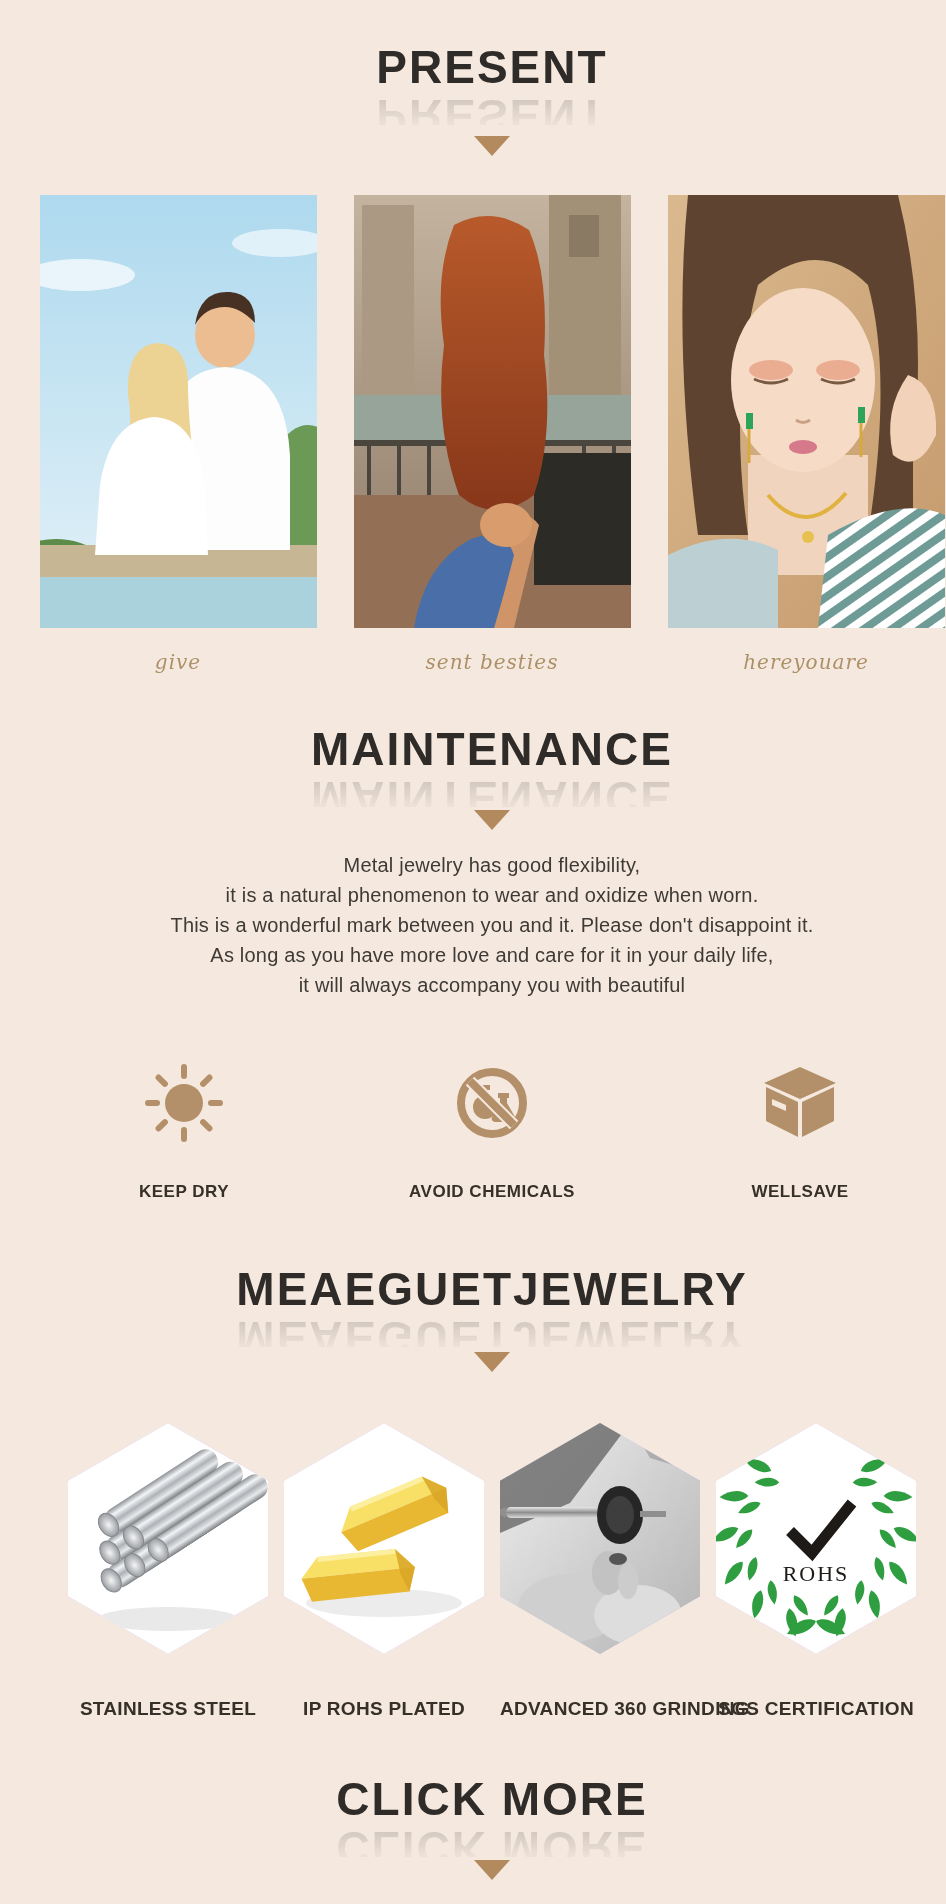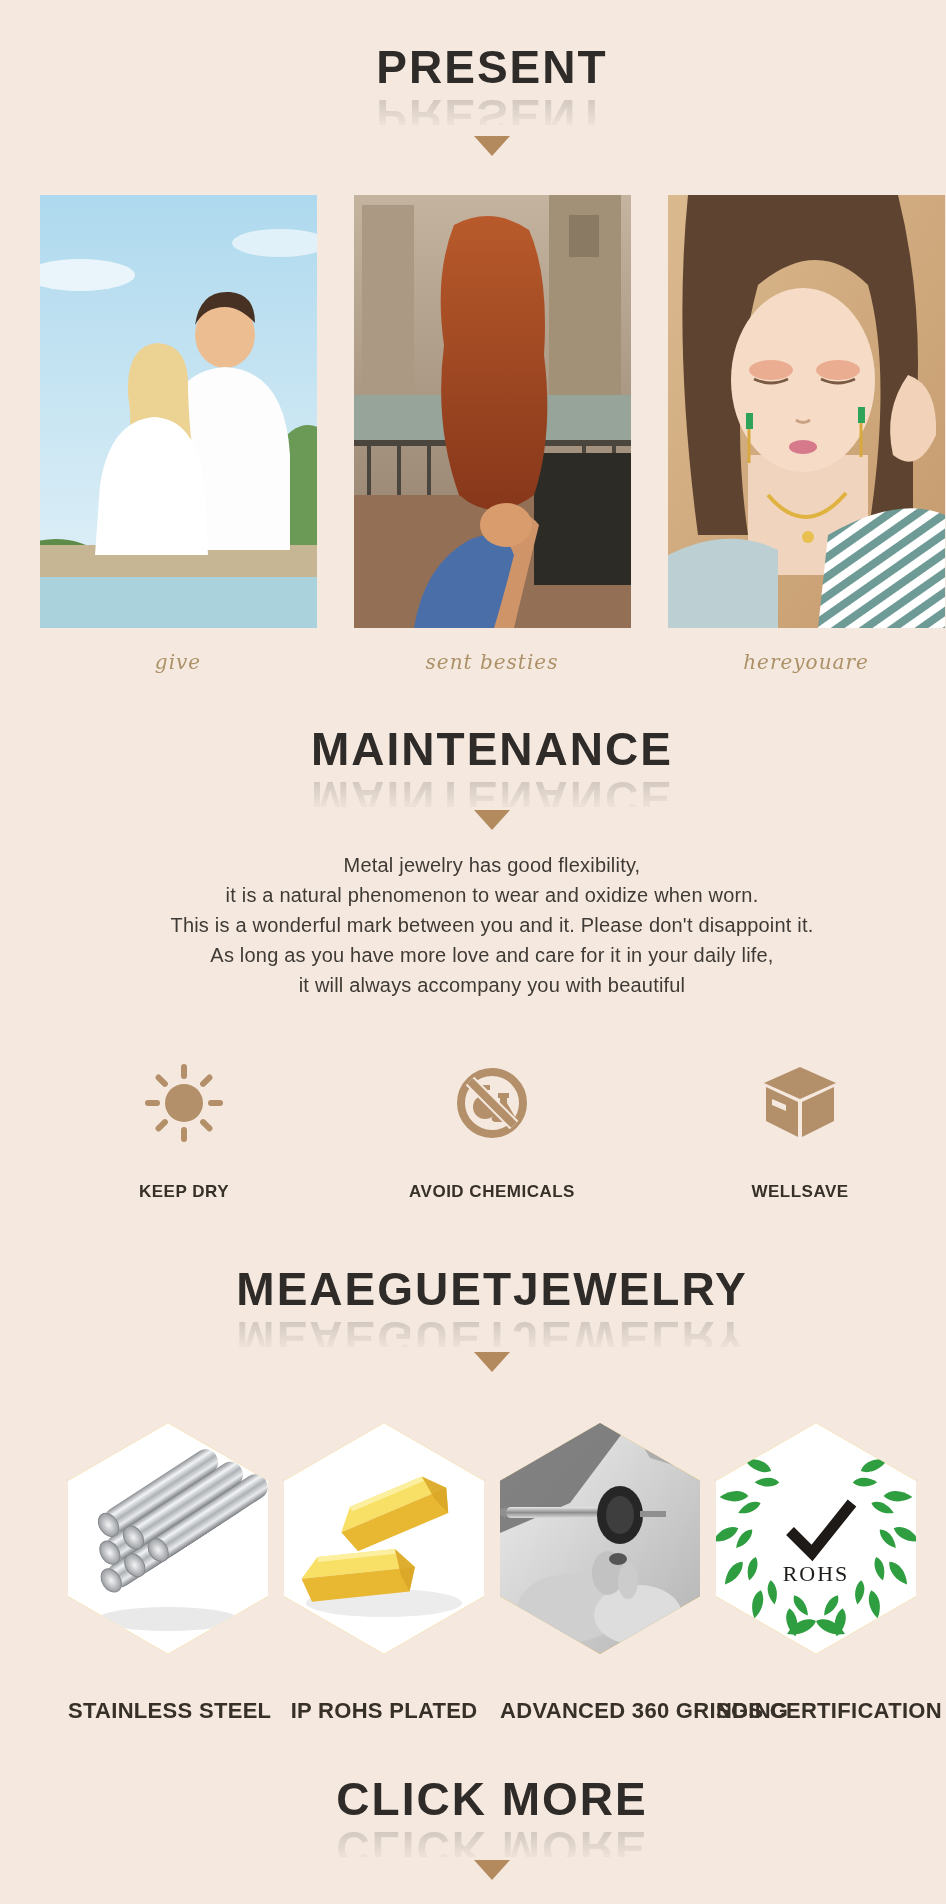--- a/index.html
+++ b/index.html
@@ -37,25 +37,25 @@
   .para{font-size:20px;line-height:30px;color:#3f3a35;letter-spacing:.2px;}
   
   .care-row{position:absolute;top:1058px;left:30px;right:30px;display:flex;}
   .care-col{flex:1;text-align:center;}
   .care-icon{height:90px;display:flex;align-items:center;justify-content:center;}
   .care-label{margin-top:34px;font-size:17px;font-weight:700;letter-spacing:.5px;color:#363028;}
   
   .hex-row{position:absolute;top:1423px;left:0;width:100%;display:flex;justify-content:center;gap:16px;}
   .hex-col{width:200px;text-align:center;}
   .hex{
-    width:200px;height:231px;background:#eab308;overflow:hidden;
+    width:200px;height:231px;background:#c4b5fd;overflow:hidden;
     clip-path:polygon(50% 0,100% 25%,100% 75%,50% 100%,0 75%,0 25%);
   }
   .hex svg{display:block;width:100%;height:100%;}
-  .hex-label{margin-top:44px;font-size:22px;font-weight:700;letter-spacing:.3px;color:#363028;white-space:nowrap;}
+  .hex-label{margin-top:44px;font-size:19px;font-weight:700;letter-spacing:.3px;color:#363028;white-space:nowrap;}
 </style>
 </head>
 <body>
 
 <div class="page">
 
   <div class="sec" style="top:44px;">
     <div class="sec-title">PRESENT</div>
     <div class="reflect-clip">
       <div class="sec-title-reflection">PRESENT</div>

